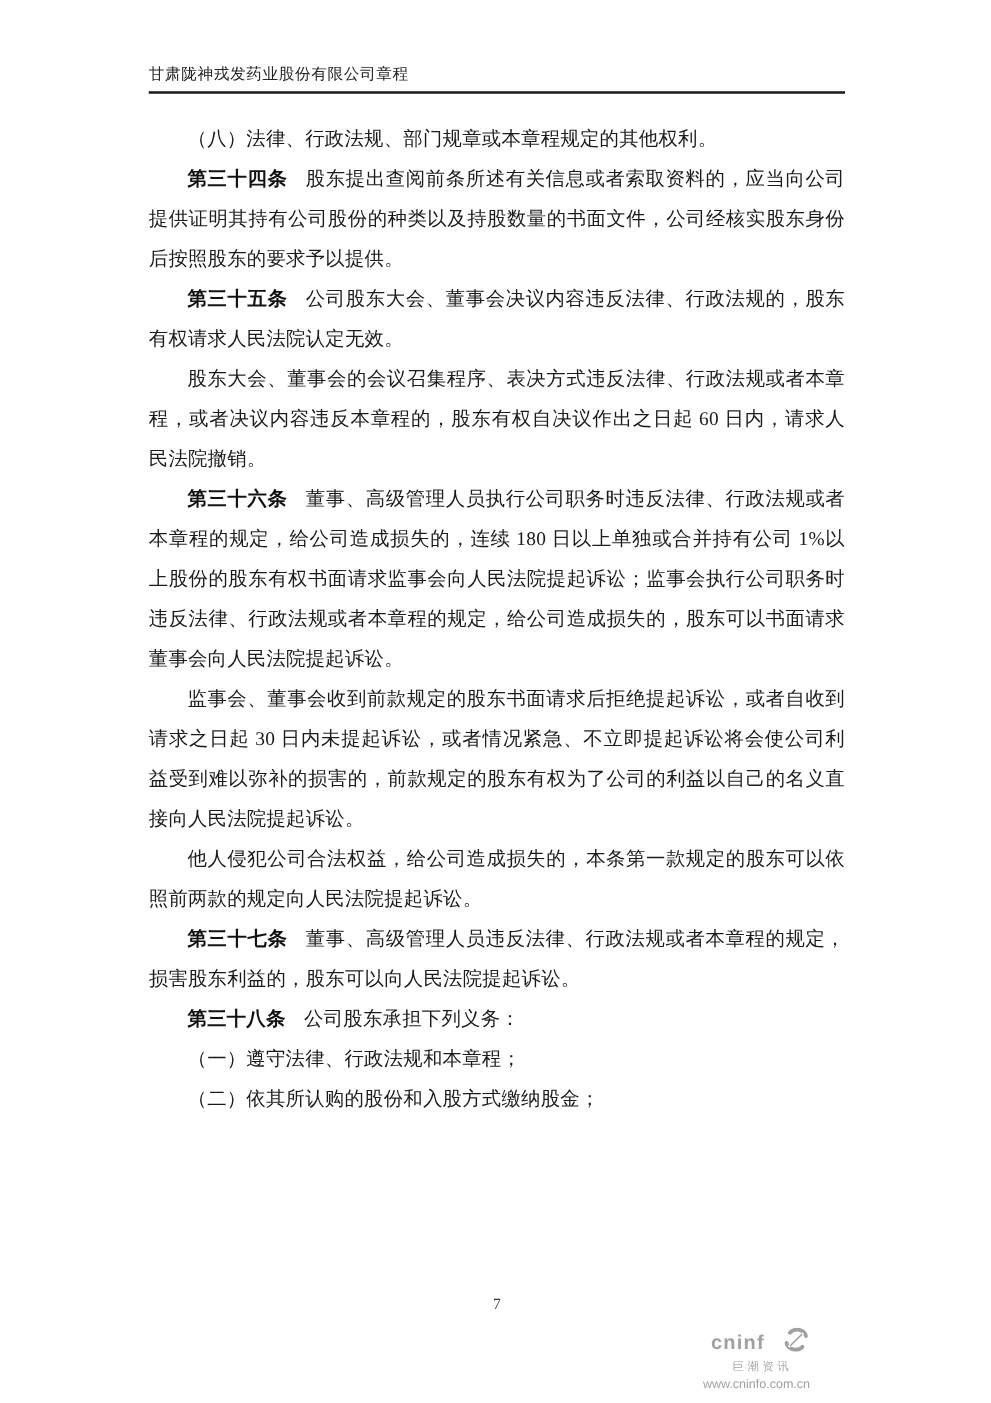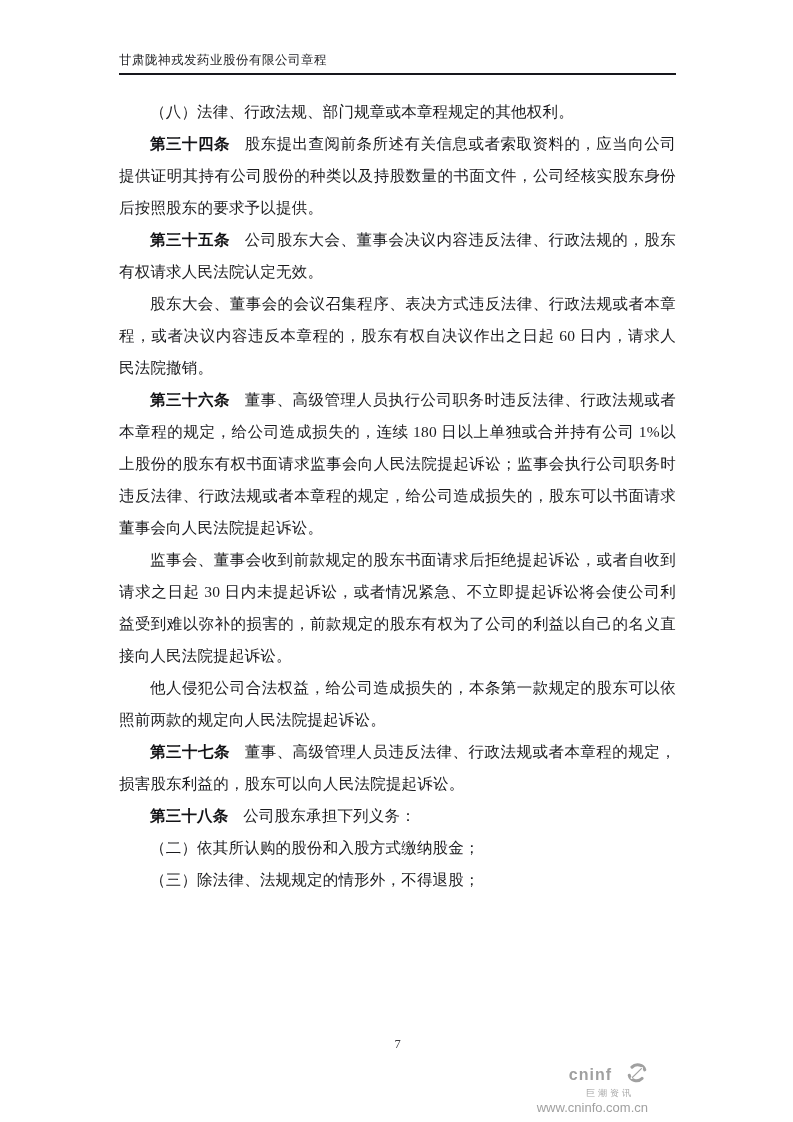--- a/index.html
+++ b/index.html
@@ -82,21 +82,21 @@
   .wm-swirl { display: inline-block; }
   .wm-cn {
     font-size: 9px;
     letter-spacing: 3px;
     line-height: 11px;
     margin-top: 1px;
     margin-right: 14px;
     color: #a6a6a6;
   }
   .wm-url {
-    font-size: 13px;
+    font-size: 10px;
     line-height: 13px;
     margin-top: 2px;
     color: #a0a0a0;
   }
 </style>
 </head>
 <body>
 
 <div class="page">
 
@@ -116,24 +116,24 @@
     <p class="para"><b class="article-num">第三十六条</b><span class="para-text">董事、高级管理人员执行公司职务时违反法律、行政法规或者本章程的规定，给公司造成损失的，连续 180 日以上单独或合并持有公司 1%以上股份的股东有权书面请求监事会向人民法院提起诉讼；监事会执行公司职务时违反法律、行政法规或者本章程的规定，给公司造成损失的，股东可以书面请求董事会向人民法院提起诉讼。</span></p>
 
     <p class="para"><span class="para-text">监事会、董事会收到前款规定的股东书面请求后拒绝提起诉讼，或者自收到请求之日起 30 日内未提起诉讼，或者情况紧急、不立即提起诉讼将会使公司利益受到难以弥补的损害的，前款规定的股东有权为了公司的利益以自己的名义直接向人民法院提起诉讼。</span></p>
 
     <p class="para"><span class="para-text">他人侵犯公司合法权益，给公司造成损失的，本条第一款规定的股东可以依照前两款的规定向人民法院提起诉讼。</span></p>
 
     <p class="para"><b class="article-num">第三十七条</b><span class="para-text">董事、高级管理人员违反法律、行政法规或者本章程的规定，损害股东利益的，股东可以向人民法院提起诉讼。</span></p>
 
     <p class="para"><b class="article-num">第三十八条</b><span class="para-text">公司股东承担下列义务：</span></p>
 
+    <p class="para"><span class="para-text">（一）遵守法律、行政法规和本章程；</span></p>
 
     <p class="para"><span class="para-text">（二）依其所认购的股份和入股方式缴纳股金；</span></p>
 
-    <p class="para"><span class="para-text">（三）除法律、法规规定的情形外，不得退股；</span></p>
 
   </div>
 
   <div class="page-footer">
     <span class="page-number">7</span>
   </div>
 
   <div class="watermark">
     <div class="wm-row1">
       <span class="wm-logo-text">cninf</span>

